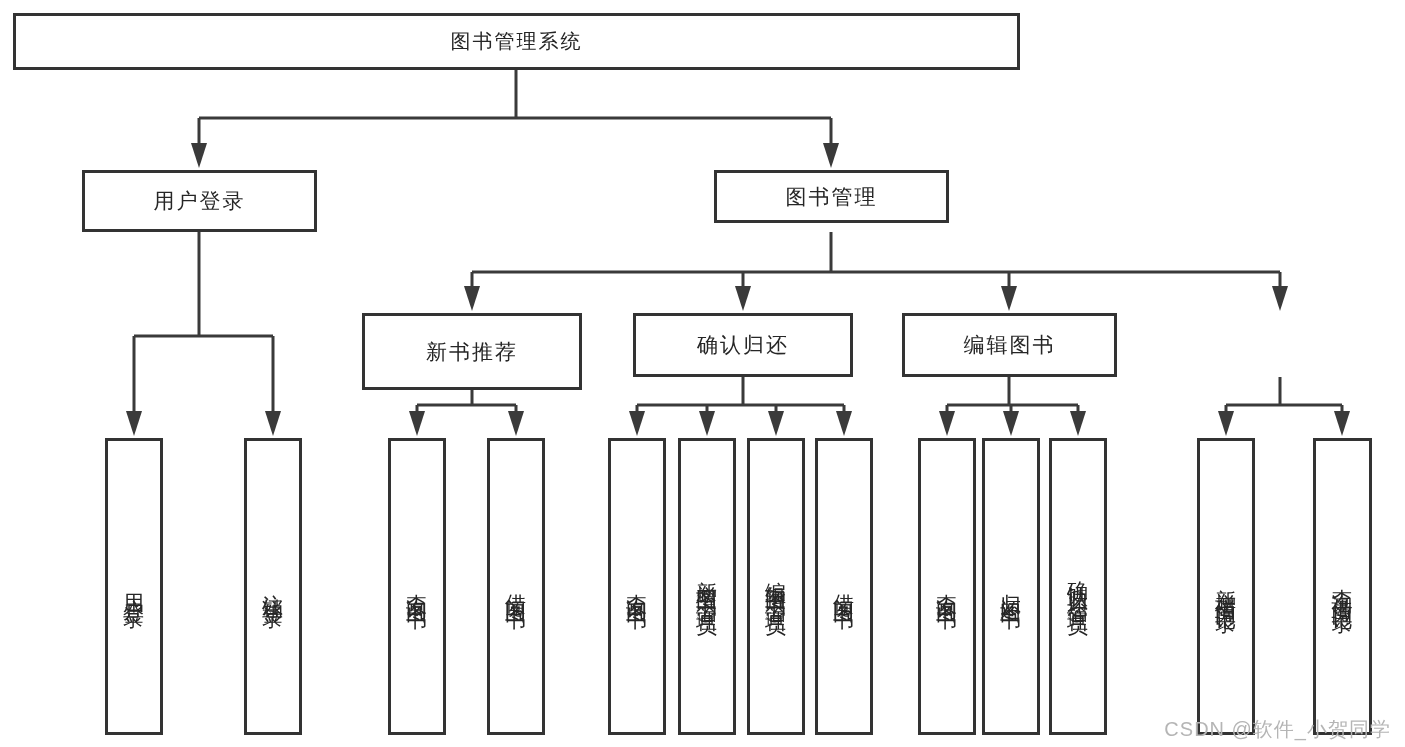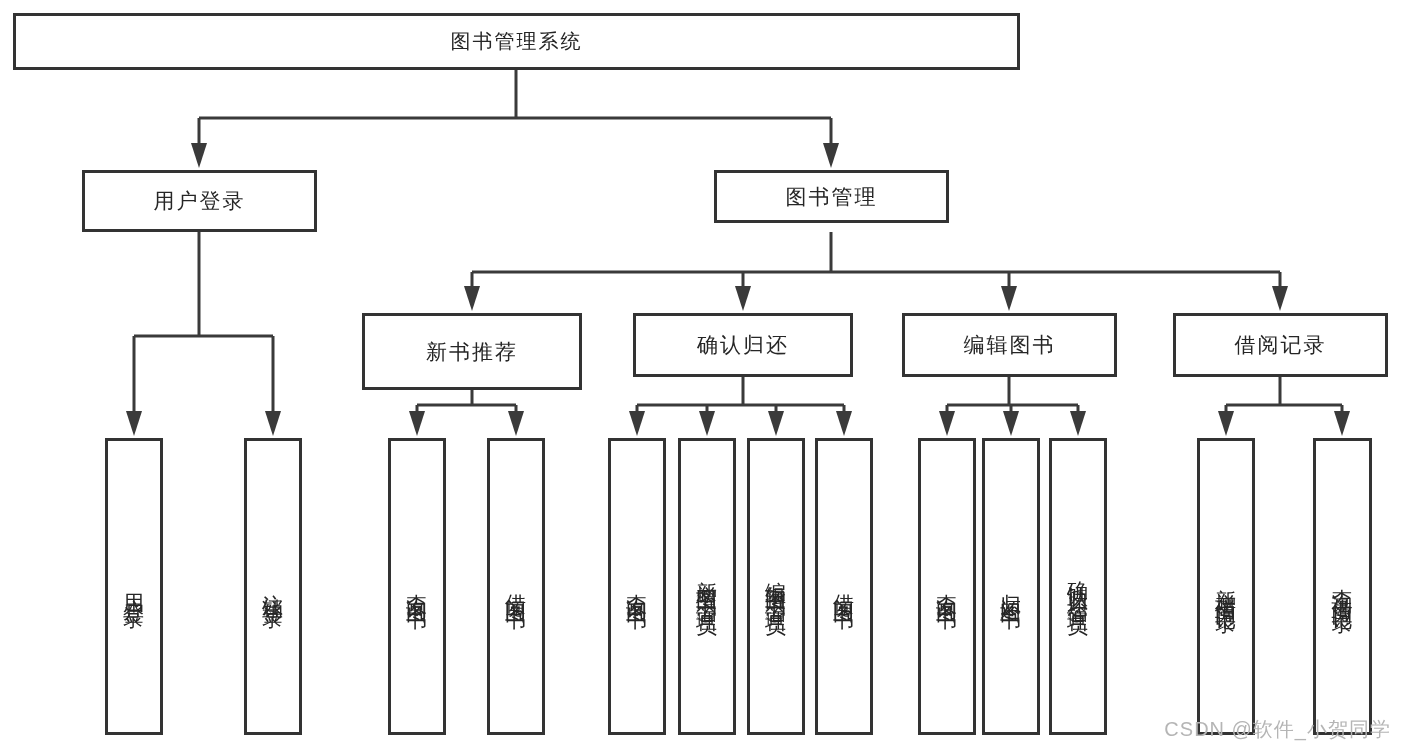--- a/index.html
+++ b/index.html
@@ -95,23 +95,20 @@
 
   <div class="box" style="left:362px;top:313px;width:220px;height:77px;justify-content:center;">
     <span>新书推荐</span>
   </div>
   <div class="box" style="left:633px;top:313px;width:220px;height:64px;">
     <span>确认归还</span>
   </div>
   <div class="box" style="left:902px;top:313px;width:215px;height:64px;">
     <span>编辑图书</span>
   </div>
-  <div class="box" style="left:1173px;top:313px;width:215px;height:64px;">
-    <span>借阅记录</span>
-  </div>
 
   <div class="box leaf" style="left:105px;top:438px;width:58px;height:297px;">
     <span class="vtext">用户登录</span>
   </div>
   <div class="box leaf" style="left:244px;top:438px;width:58px;height:297px;">
     <span class="vtext">注销登录</span>
   </div>
 
   <div class="box leaf" style="left:388px;top:438px;width:58px;height:297px;">
     <span class="vtext">查询图书</span>

